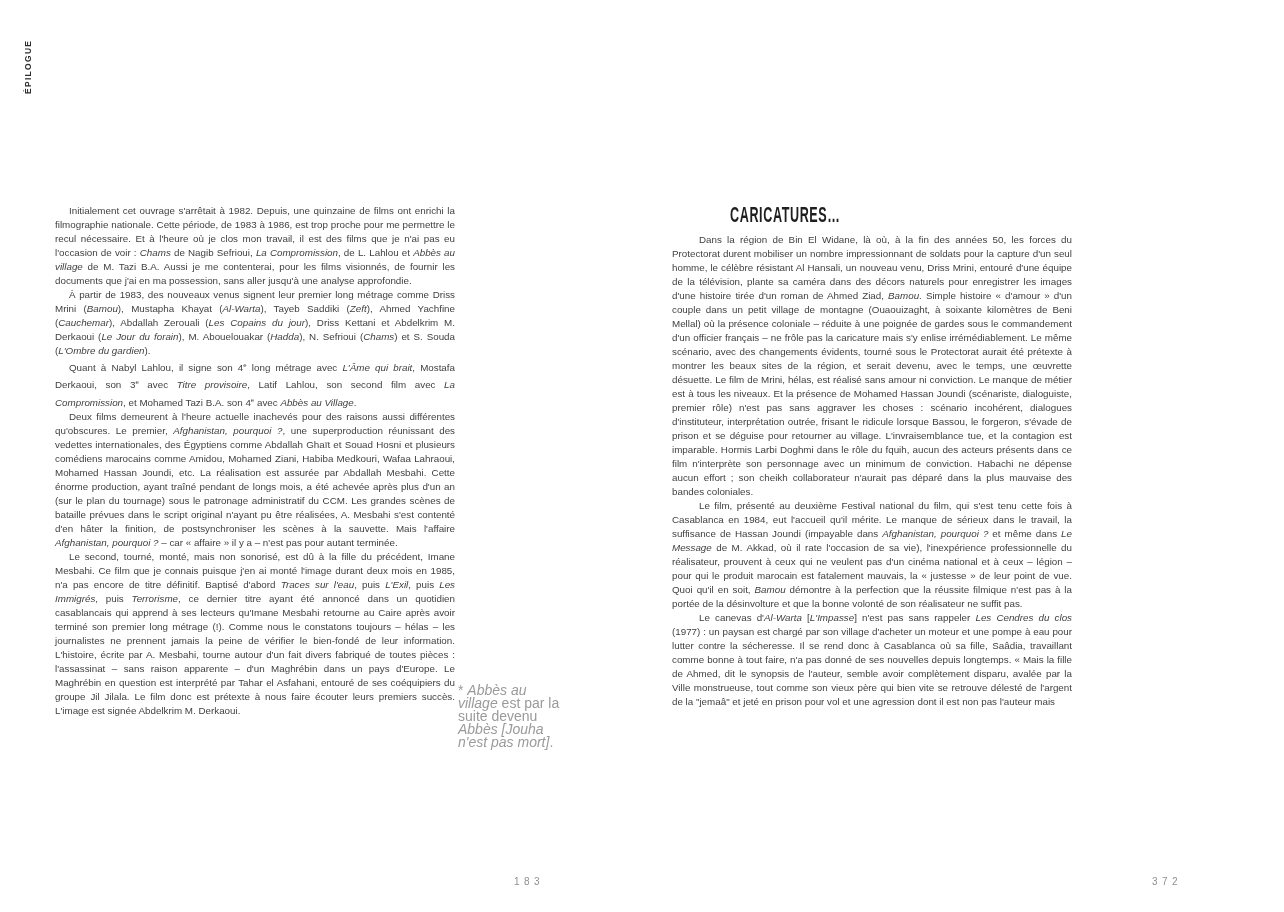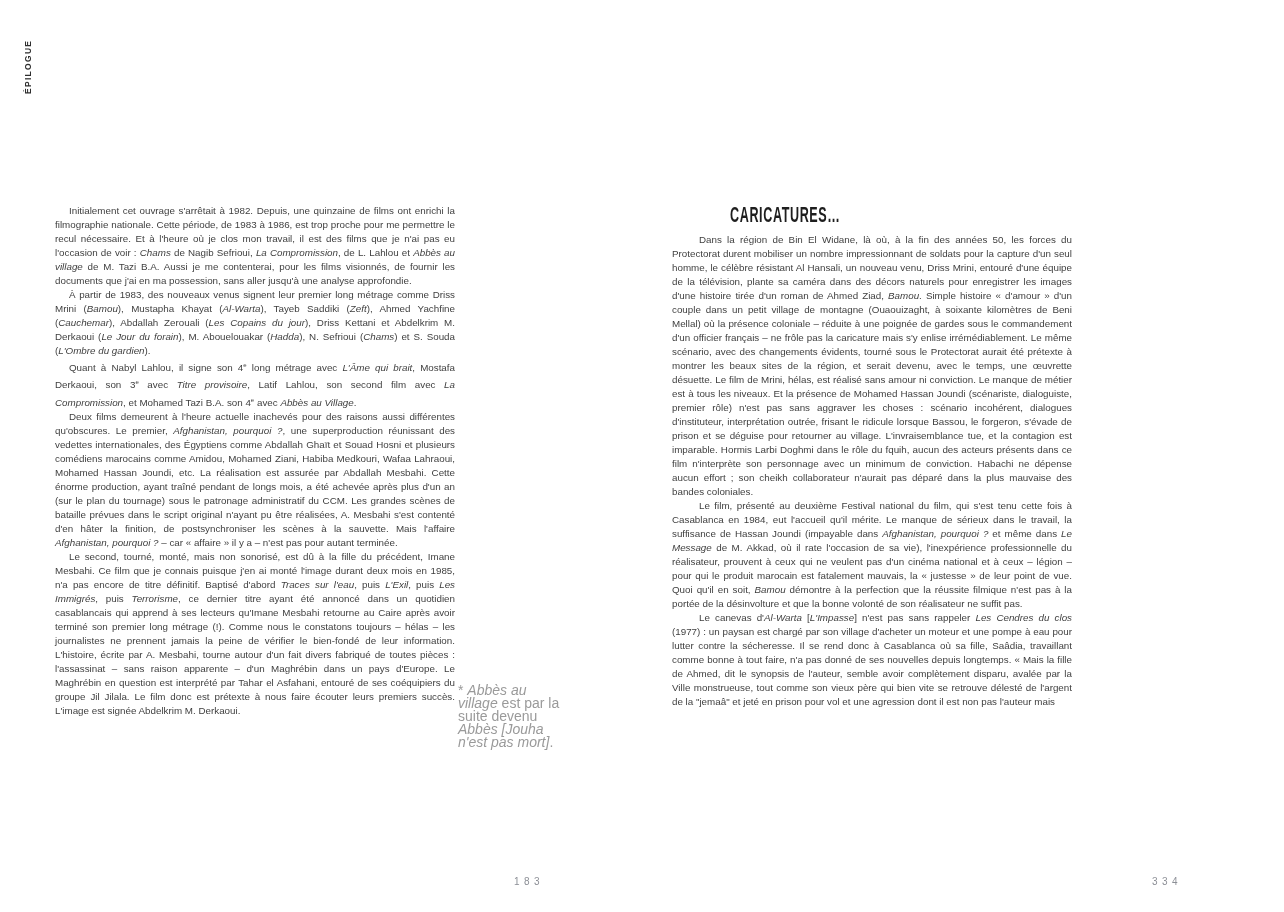--- a/index.html
+++ b/index.html
@@ -105,16 +105,16 @@
     <div class="folio folio-left">183</div>
   </div>
 
   <div>
     <h2 class="heading"><span class="heading-inner">CARICATURES…</span></h2>
     <div class="col col-right">
       <p class="body"><span>Dans la région de Bin El Widane, là où, à la fin des années 50, les forces du Protectorat durent mobiliser un nombre impressionnant de soldats pour la capture d'un seul homme, le célèbre résistant Al Hansali, un nouveau venu, Driss Mrini, entouré d'une équipe de la télévision, plante sa caméra dans des décors naturels pour enregistrer les images d'une histoire tirée d'un roman de Ahmed Ziad, </span><span class="it">Bamou</span><span>. Simple histoire « d'amour » d'un couple dans un petit village de montagne (Ouaouizaght, à soixante kilomètres de Beni Mellal) où la présence coloniale – réduite à une poignée de gardes sous le commandement d'un officier français – ne frôle pas la caricature mais s'y enlise irrémédiablement. Le même scénario, avec des changements évidents, tourné sous le Protectorat aurait été prétexte à montrer les beaux sites de la région, et serait devenu, avec le temps, une œuvrette désuette. Le film de Mrini, hélas, est réalisé sans amour ni conviction. Le manque de métier est à tous les niveaux. Et la présence de Mohamed Hassan Joundi (scénariste, dialoguiste, premier rôle) n'est pas sans aggraver les choses : scénario incohérent, dialogues d'instituteur, interprétation outrée, frisant le ridicule lorsque Bassou, le forgeron, s'évade de prison et se déguise pour retourner au village. L'invraisemblance tue, et la contagion est imparable. Hormis Larbi Doghmi dans le rôle du fquih, aucun des acteurs présents dans ce film n'interprète son personnage avec un minimum de conviction. Habachi ne dépense aucun effort ; son cheikh collaborateur n'aurait pas déparé dans la plus mauvaise des bandes coloniales.</span></p>
       <p class="body"><span>Le film, présenté au deuxième Festival national du film, qui s'est tenu cette fois à Casablanca en 1984, eut l'accueil qu'il mérite. Le manque de sérieux dans le travail, la suffisance de Hassan Joundi (impayable dans </span><span class="it">Afghanistan, pourquoi ?</span><span> et même dans </span><span class="it">Le Message</span><span> de M. Akkad, où il rate l'occasion de sa vie), l'inexpérience professionnelle du réalisateur, prouvent à ceux qui ne veulent pas d'un cinéma national et à ceux – légion – pour qui le produit marocain est fatalement mauvais, la « justesse » de leur point de vue. Quoi qu'il en soit, </span><span class="it">Bamou</span><span> démontre à la perfection que la réussite filmique n'est pas à la portée de la désinvolture et que la bonne volonté de son réalisateur ne suffit pas.</span></p>
       <p class="body"><span>Le canevas d'</span><span class="it">Al-Warta</span><span> [</span><span class="it">L'Impasse</span><span>] n'est pas sans rappeler </span><span class="it">Les Cendres du clos</span><span> (1977) : un paysan est chargé par son village d'acheter un moteur et une pompe à eau pour lutter contre la sécheresse. Il se rend donc à Casablanca où sa fille, Saâdia, travaillant comme bonne à tout faire, n'a pas donné de ses nouvelles depuis longtemps. « Mais la fille de Ahmed, dit le synopsis de l'auteur, semble avoir complètement disparu, avalée par la Ville monstrueuse, tout comme son vieux père qui bien vite se retrouve délesté de l'argent de la "jemaâ" et jeté en prison pour vol et une agression dont il est non pas l'auteur mais</span></p>
     </div>
-    <div class="folio folio-right">334</div>
+    <div class="folio folio-right">372</div>
   </div>
 
 </div>
 
 </body></html>

